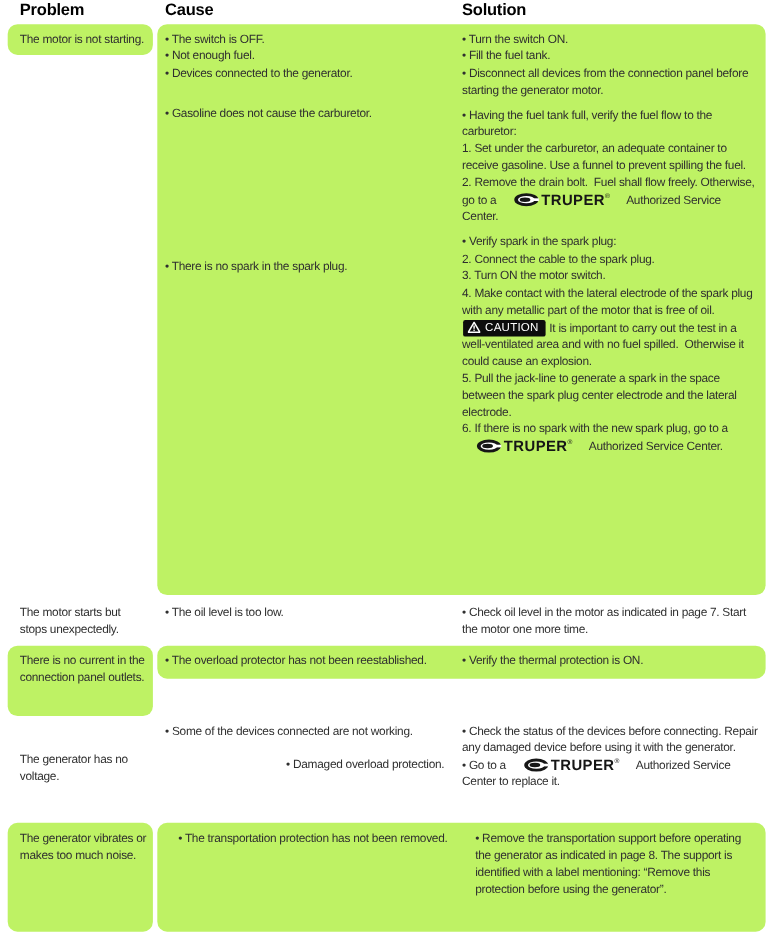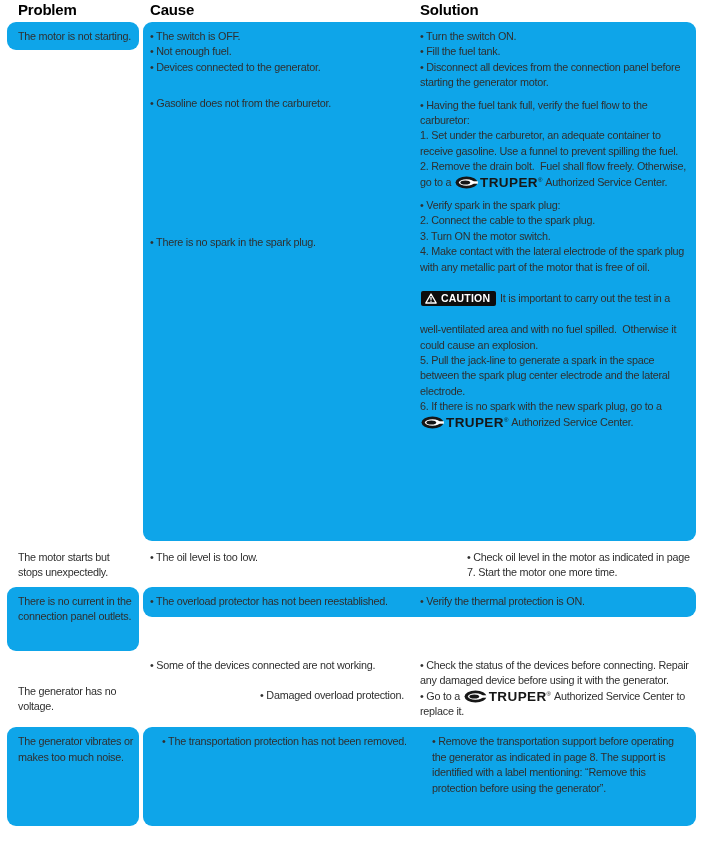--- a/index.html
+++ b/index.html
@@ -14,39 +14,39 @@
   .h-cause{width:277px;padding-left:7px;box-sizing:border-box;}
   .h-solution{flex:1;}
   
   .rows{padding:0 7px;}
   .row{display:flex;align-items:flex-start;gap:4px;}
   .cell{box-sizing:border-box;border-radius:9px;font-size:10.8px;line-height:15.4px;letter-spacing:-0.25px;}
   .problem{width:132px;padding:7px 4px 6px 11px;}
   .causesol{flex:1;display:flex;padding:7px 0 8px 0;}
   .cause-col{width:277px;padding-left:7px;padding-right:16px;box-sizing:border-box;}
   .sol-col{flex:1;padding-right:6px;}
-  .row.shaded .problem,.row.shaded .causesol{background:#0ea5e9;}
+  .row.shaded .problem,.row.shaded .causesol{background:#bef264;}
   .item,.ptext{white-space:pre-wrap;}
   
   .r0 .causesol{min-height:519px;}
   .r1{margin-top:2px;}
-  .r1 .causesol{padding-bottom:6px;gap:47px;}
+  .r1 .causesol{padding-bottom:6px;}
   .r2 .problem{min-height:64px;}
   .r4 .causesol{min-height:99px;padding-left:12px;}
-  .r4{align-items:center;}
+  .r4{align-items:center;margin-top:21px;}
   .r4 .problem{min-height:99px;}
   
-  .logo{display:inline-flex;vertical-align:-3px;margin:0 1px;}
+  .logo{display:inline-flex;vertical-align:-3px;margin:0 13px;}
   .logo svg{display:block;margin-right:2px;}
   .logo-text{font-weight:700;font-size:13.5px;letter-spacing:0.4px;color:#161616;line-height:13px;}
   .logo-mark{font-size:6px;color:#161616;align-self:flex-start;line-height:6px;margin-top:1px;}
   
   .caution{display:inline-flex;align-items:center;background:#0d0d0d;color:#fff;
-    border-radius:2px;padding:1px 6px 2px 4px;font-weight:700;font-size:10.5px;
-    letter-spacing:0.2px;line-height:12px;vertical-align:-2px;margin:16px 1px;}
+    border-radius:2px;padding:1px 6px 2px 4px;font-weight:400;font-size:10.5px;
+    letter-spacing:0.2px;line-height:12px;vertical-align:-2px;margin:0 1px;}
   .caut-icon{display:inline-flex;margin-right:4px;}
 </style>
 </head>
 <body>
 
 <div class="page">
   <div class="hdr">
     <div class="h-problem">Problem</div>
     <div class="h-cause">Cause</div>
     <div class="h-solution">Solution</div>
@@ -54,21 +54,21 @@
   <div class="rows">
       <div class="row r0 shaded">
         <div class="cell problem">
           <div class="ptext">The motor is not starting.</div>
         </div>
         <div class="cell causesol">
           <div class="cause-col">
             <div class="item">• The switch is OFF.</div>
             <div class="item">• Not enough fuel.</div>
             <div class="item">• Devices connected to the generator.</div>
-            <div class="item" style="margin-top: 21px;">• Gasoline does not from the carburetor.</div>
+            <div class="item" style="margin-top: 21px;">• Gasoline does not cause the carburetor.</div>
             <div class="item" style="margin-top: 123px;">• There is no spark in the spark plug.</div>
           </div>
           <div class="sol-col">
             <div class="item">• Turn the switch ON.</div>
             <div class="item">• Fill the fuel tank.</div>
             <div class="item">• Disconnect all devices from the connection panel before starting the generator motor.</div>
             <div class="item" style="margin-top: 7px;">• Having the fuel tank full, verify the fuel flow to the carburetor:</div>
             <div class="item">1. Set under the carburetor, an adequate container to receive gasoline. Use a funnel to prevent spilling the fuel.</div>
             <div class="item">2. Remove the drain bolt.  Fuel shall flow freely. Otherwise, go to a <span class="logo"><svg width="23" height="13" viewBox="0 0 28 16">
                   <ellipse cx="14" cy="8" rx="13.5" ry="7.3" fill="#161616"></ellipse>

